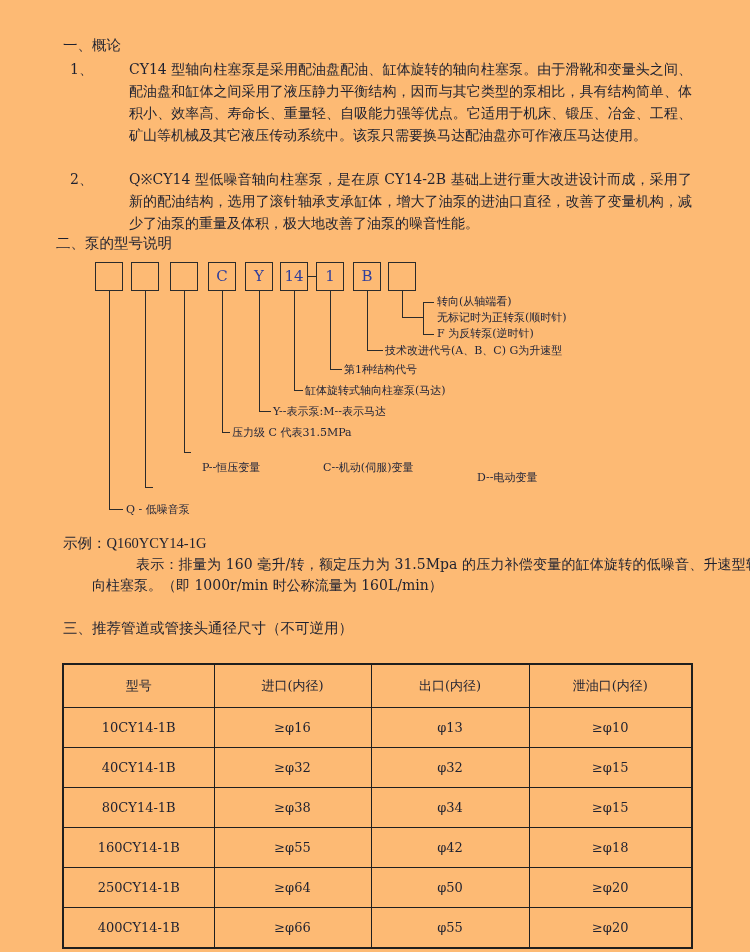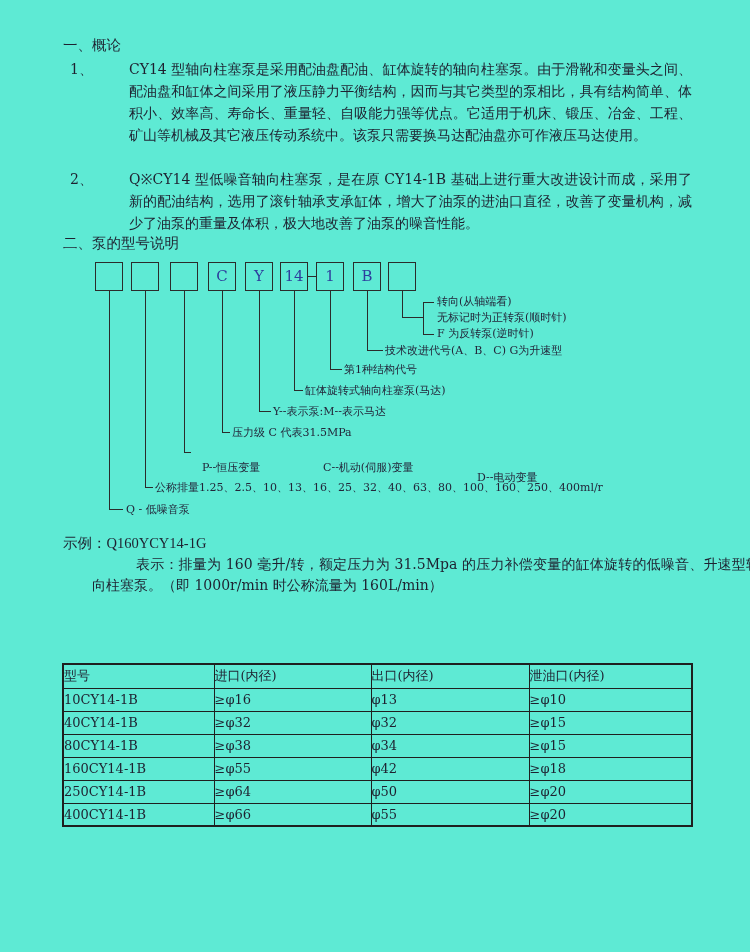--- a/index.html
+++ b/index.html
@@ -1,17 +1,17 @@
 <!DOCTYPE html>
 <html><head>
 <meta charset="utf-8">
 <style>
   html,body{margin:0;padding:0;background:#ffffff;}
   .page{
-    position:relative;width:750px;height:952px;background:#5eead4;overflow:hidden;
+    position:relative;width:750px;height:952px;background:#fdba74;overflow:hidden;
     font-family:"DejaVu Serif","Liberation Serif",serif;
     color:#1e2130;
   }
   .abs{position:absolute;}
   .h{font-size:14.5px;white-space:nowrap;}
   .list-item{display:flex;align-items:flex-start;}
   .list-num{flex:0 0 35px;font-size:14px;line-height:22px;}
   .ptext{font-size:14px;line-height:22px;text-align:justify;margin-left:24px;}
   .example-title{font-size:14.5px;white-space:nowrap;font-family:Liberation Serif, serif;}
   .example-desc{font-size:14px;line-height:21px;text-align:justify;text-indent:44px;margin-left:48px;}
@@ -29,44 +29,44 @@
   .vline{position:absolute;border-left:1.5px solid #2b2b2b;}
   .dlabel{position:absolute;font-size:11px;line-height:14px;white-space:nowrap;color:#23263a;}
 
   
   .dim-table{
     border-collapse:collapse;table-layout:fixed;width:629px;
     border:2px solid #1f1f1f;
     font-size:13px;color:#1e2130;
   }
   .dim-table td,.dim-table th{
-    border:1px solid #1f1f1f;text-align:left;vertical-align:middle;
-    padding:0;font-weight:normal;overflow:hidden;white-space:nowrap;
+    border:1px solid #1f1f1f;text-align:center;vertical-align:middle;
+    padding:12px;font-weight:normal;overflow:hidden;white-space:nowrap;
   }
   .dim-table tr.hd{height:24px;}
   .dim-table tr.dr{height:23px;}
 </style>
 </head>
 <body>
 
 <div class="page">
 
   <div class="abs h" style="left:63px;top:36px">一、概论</div>
 
   <div class="abs list-item" style="left:70px;top:58px;width:622px">
     <span class="list-num">1、</span>
     <div class="ptext" style="width:587px">CY14 型轴向柱塞泵是采用配油盘配油、缸体旋转的轴向柱塞泵。由于滑靴和变量头之间、配油盘和缸体之间采用了液压静力平衡结构，因而与其它类型的泵相比，具有结构简单、体积小、效率高、寿命长、重量轻、自吸能力强等优点。它适用于机床、锻压、冶金、工程、矿山等机械及其它液压传动系统中。该泵只需要换马达配油盘亦可作液压马达使用。</div>
   </div>
 
   <div class="abs list-item" style="left:70px;top:168px;width:622px">
     <span class="list-num">2、</span>
-    <div class="ptext" style="width:587px">Q※CY14 型低噪音轴向柱塞泵，是在原 CY14-1B 基础上进行重大改进设计而成，采用了新的配油结构，选用了滚针轴承支承缸体，增大了油泵的进油口直径，改善了变量机构，减少了油泵的重量及体积，极大地改善了油泵的噪音性能。</div>
+    <div class="ptext" style="width:587px">Q※CY14 型低噪音轴向柱塞泵，是在原 CY14-2B 基础上进行重大改进设计而成，采用了新的配油结构，选用了滚针轴承支承缸体，增大了油泵的进油口直径，改善了变量机构，减少了油泵的重量及体积，极大地改善了油泵的噪音性能。</div>
   </div>
 
-  <div class="abs h" style="left:63px;top:234px">二、泵的型号说明</div>
+  <div class="abs h" style="left:56px;top:234px">二、泵的型号说明</div>
 
   <div class="abs diagram" style="left:90px;top:258px">
 
     <div class="mbox" style="left:5px"></div>
     <div class="mbox" style="left:41px"></div>
     <div class="mbox" style="left:80px"></div>
     <div class="mbox" style="left:118px">C</div>
     <div class="mbox" style="left:155px">Y</div>
     <div class="mbox" style="left:190px">14</div>
     <div class="mbox" style="left:226px">1</div>
@@ -93,27 +93,27 @@
     <div class="dlabel" style="left:347px;top:53px">无标记时为正转泵(顺时针)</div>
     <div class="dlabel" style="left:347px;top:69px">F 为反转泵(逆时针)</div>
     <div class="dlabel" style="left:295px;top:86px">技术改进代号(A、B、C) G为升速型</div>
     <div class="dlabel" style="left:254px;top:105px">第1种结构代号</div>
     <div class="dlabel" style="left:215px;top:126px">缸体旋转式轴向柱塞泵(马达)</div>
     <div class="dlabel" style="left:183px;top:147px">Y--表示泵:M--表示马达</div>
     <div class="dlabel" style="left:142px;top:168px">压力级 C 代表31.5MPa</div>
     <div class="dlabel" style="left:112px;top:203px">P--恒压变量</div>
     <div class="dlabel" style="left:233px;top:203px">C--机动(伺服)变量</div>
     <div class="dlabel" style="left:387px;top:213px">D--电动变量</div>
-    <div class="dlabel" style="left:65px;top:223px">公称排量1.25、2.5、10、13、16、25、32、40、63、80、100、160、250、400ml/r</div>
     <div class="dlabel" style="left:36px;top:245px">Q - 低噪音泵</div>
   </div>
 
   <div class="abs example-title" style="left:63px;top:534px">示例：Q160YCY14-1G</div>
   <div class="abs example-desc" style="left:44px;top:554px;width:668px">表示：排量为 160 毫升/转，额定压力为 31.5Mpa 的压力补偿变量的缸体旋转的低噪音、升速型轴向柱塞泵。（即 1000r/min 时公称流量为 160L/min）</div>
 
+  <div class="abs h" style="left:63px;top:619px">三、推荐管道或管接头通径尺寸（不可逆用）</div>
 
   <table class="dim-table abs" style="left:62px;top:663px">
     <colgroup>
         <col style="width:151px">
         <col style="width:157px">
         <col style="width:158px">
         <col style="width:163px">
       </colgroup>
     <tbody>
         <tr class="hd">

